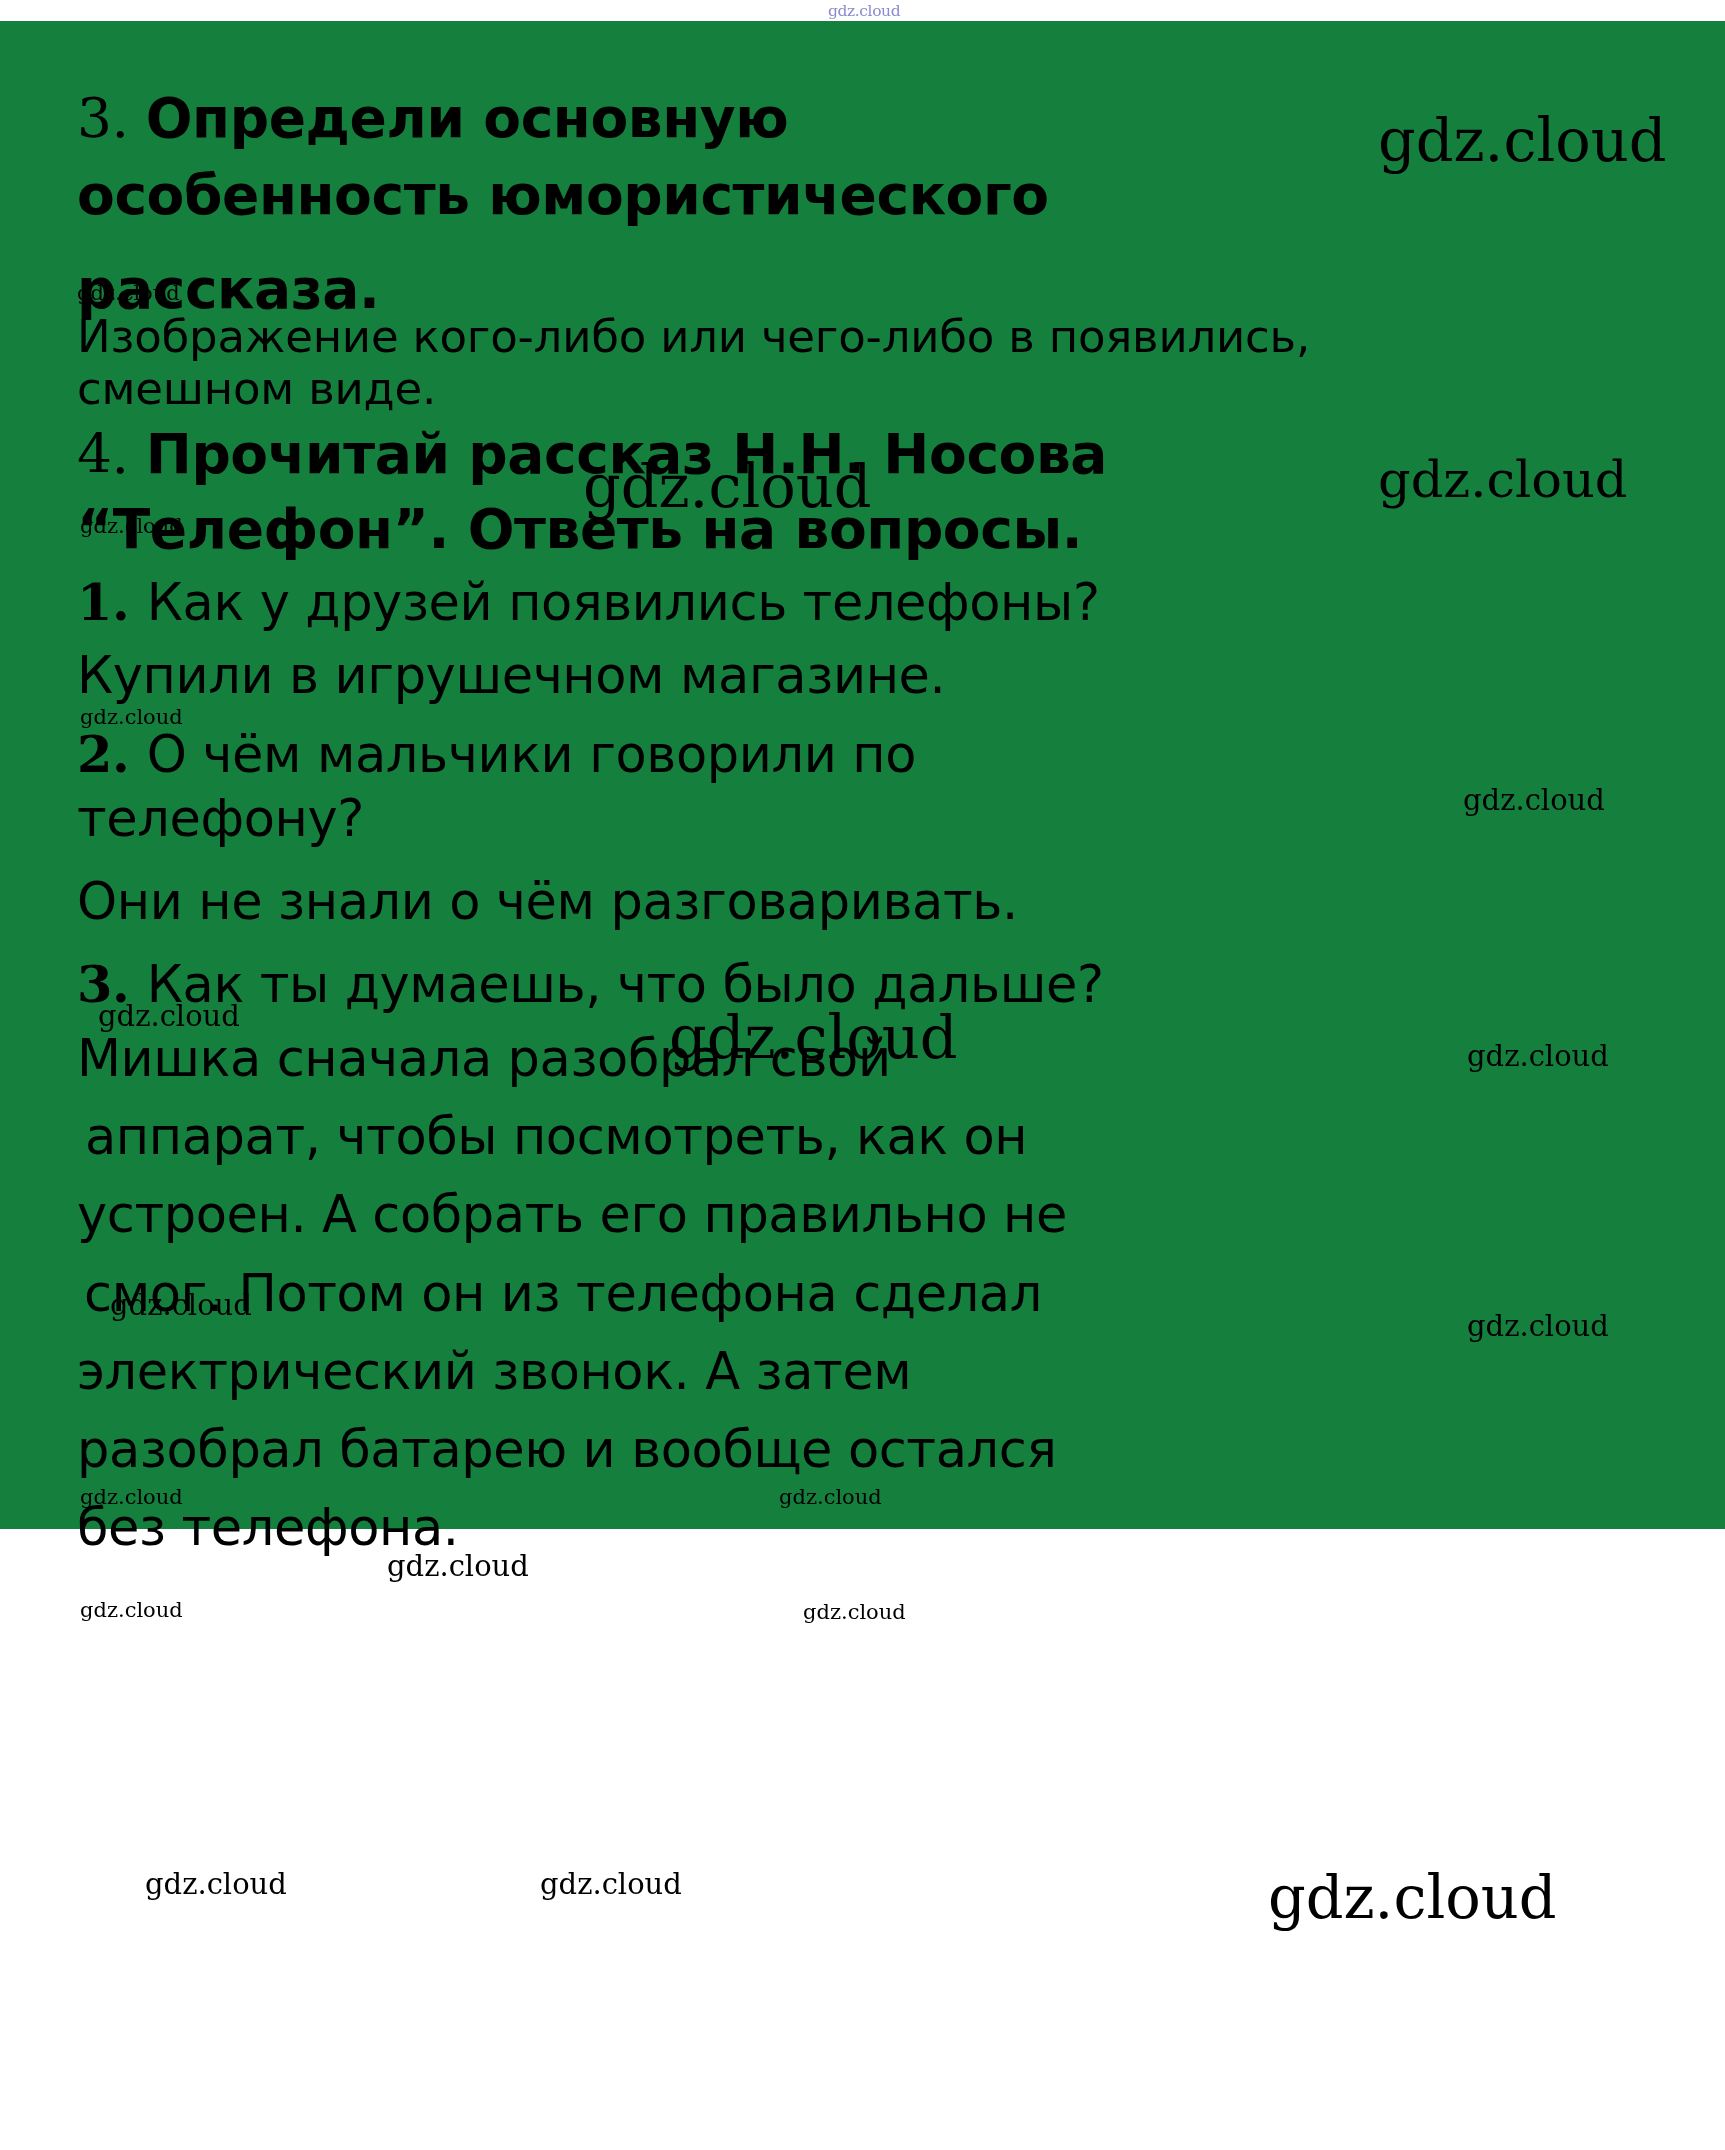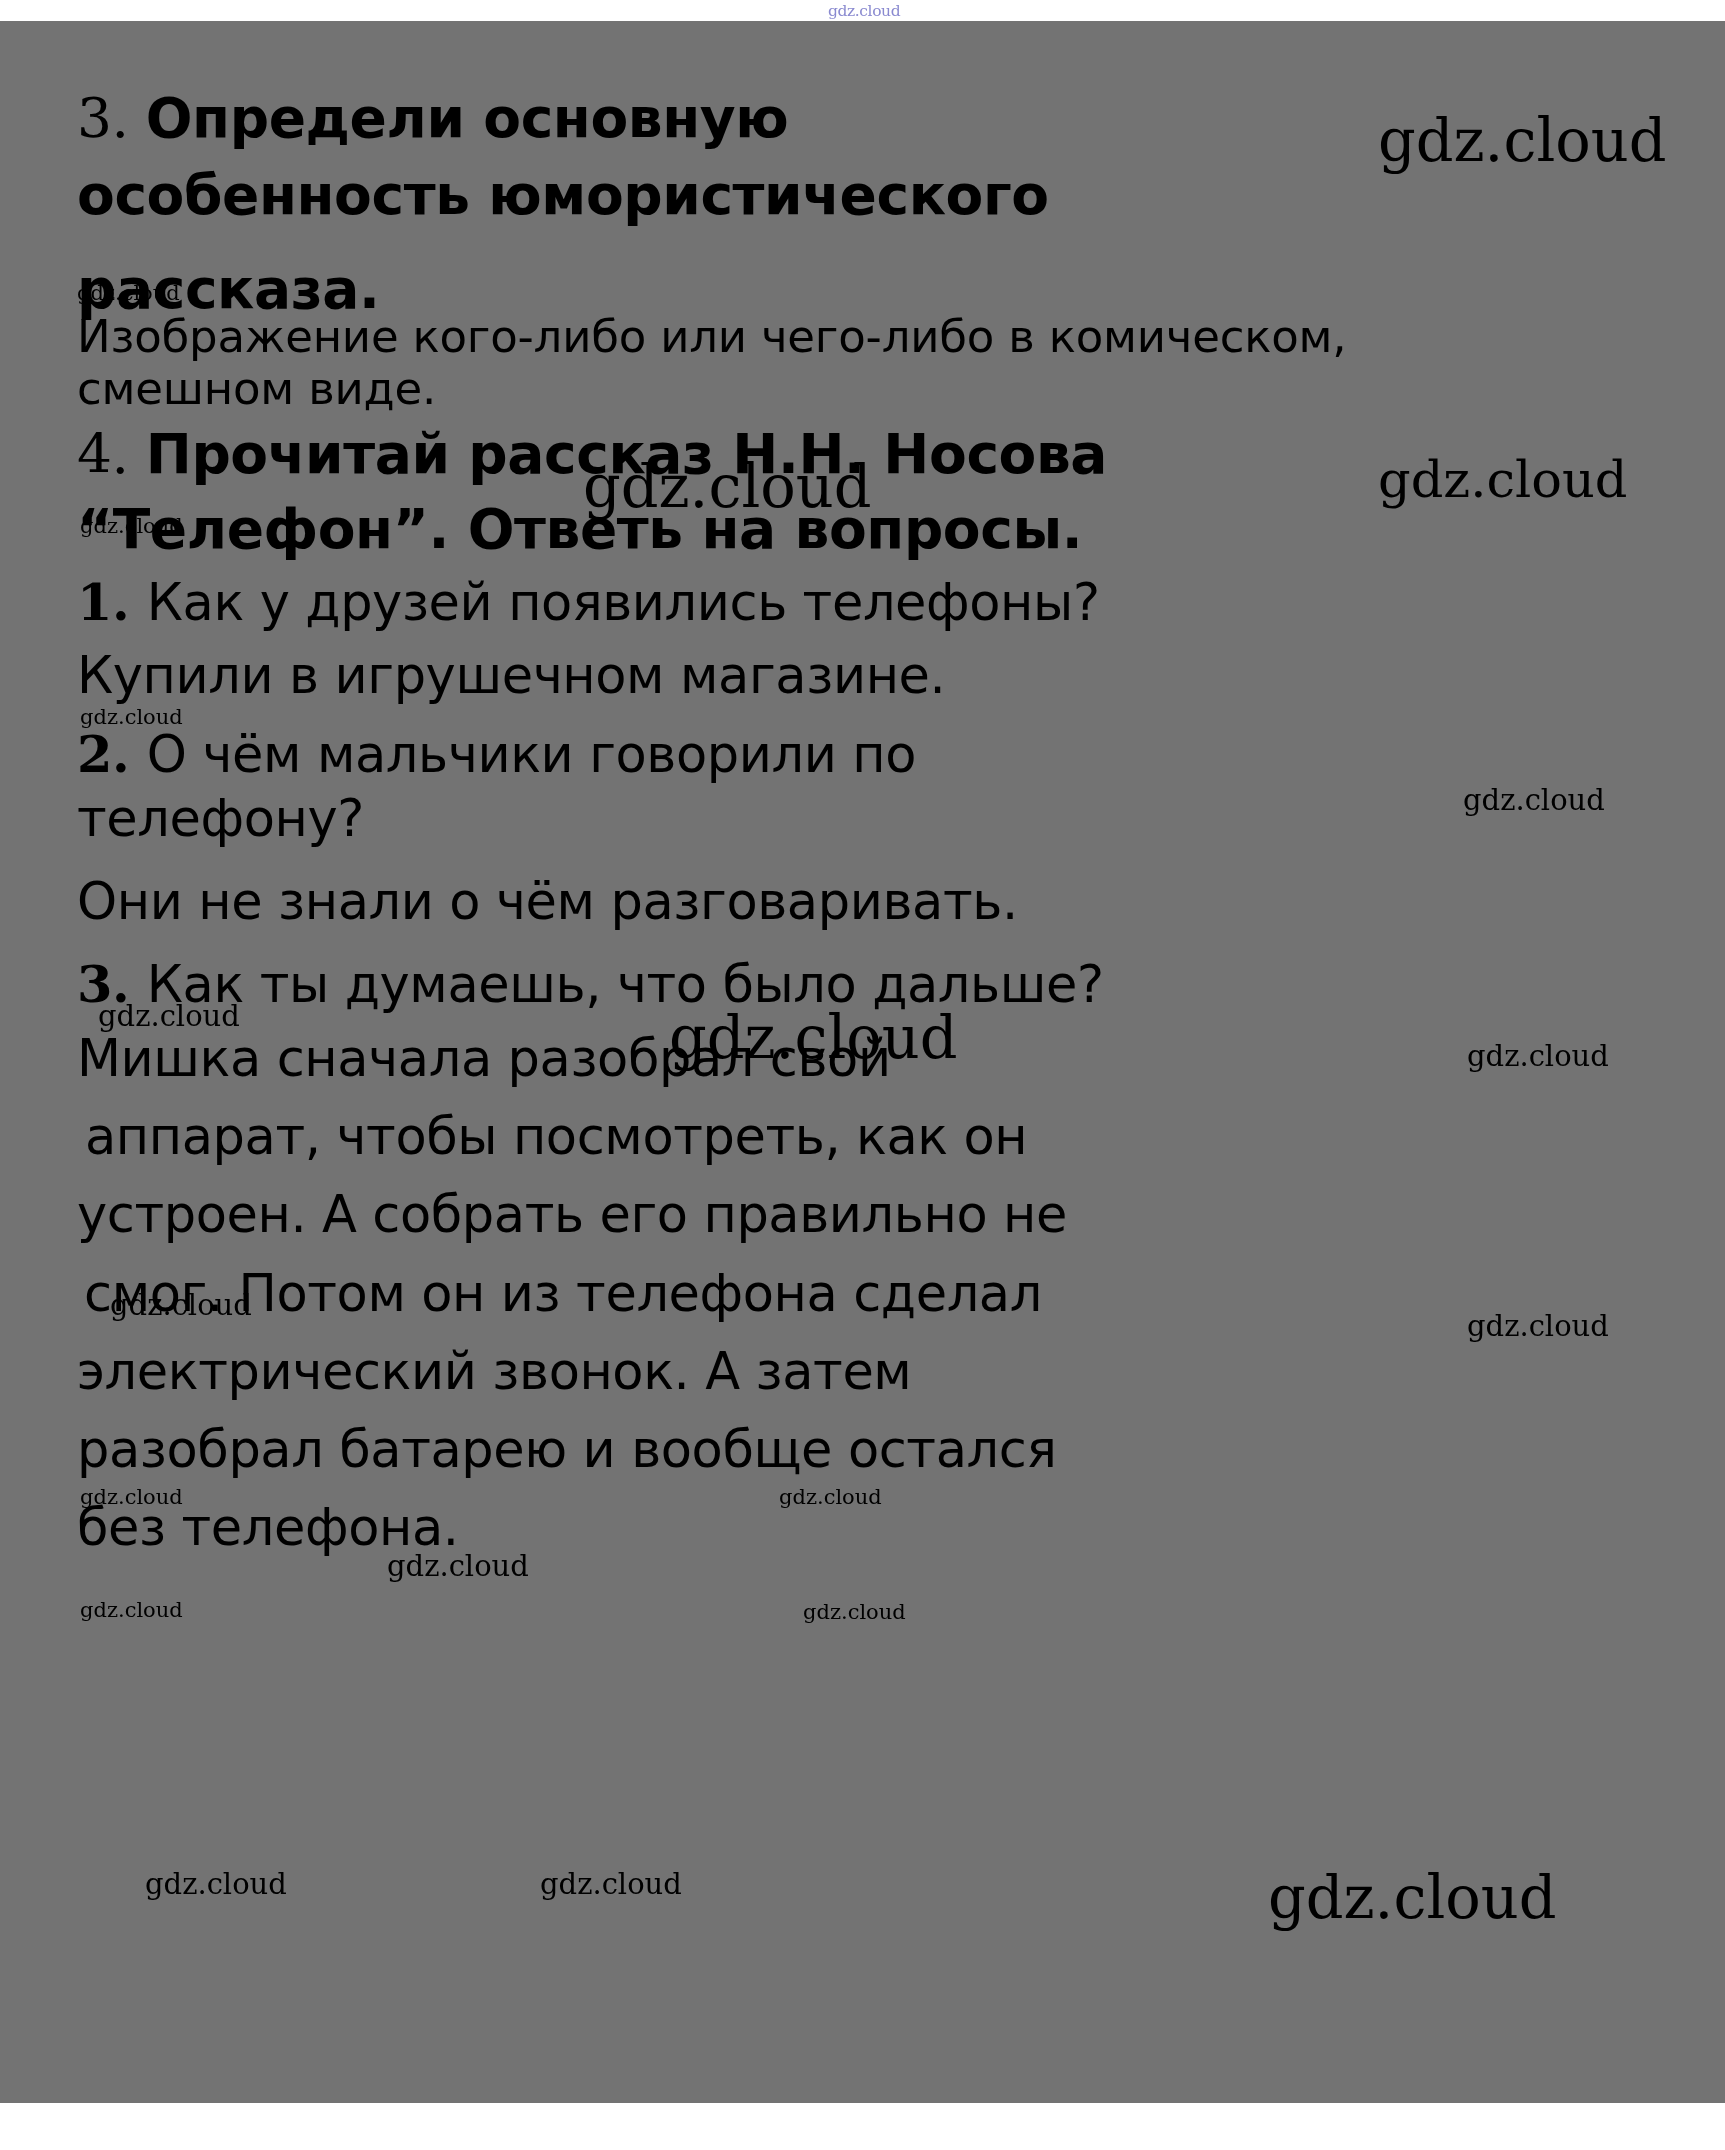--- a/index.html
+++ b/index.html
@@ -13,22 +13,22 @@
     position: relative;
     font-family: "DejaVu Sans", sans-serif;
     color: #000000;
     overflow: hidden;
   }
 
   .page {
     position: absolute;
     left: 0; top: 0;
     width: 1726px;
-    height: 2103px;
-    background: #737373;
+    height: 1529px;
+    background: #15803d;
   }
 
   
   .top-strip {
     position: absolute;
     left: 0; top: 0;
     width: 1726px;
     height: 21px;
     background: #ffffff;
   }
@@ -112,21 +112,21 @@
 
   <div class="content">
 
     <div class="line h-task" style="left:0px; top:29px;text-align:right;">
       <span class="num">3. </span>
       <span>Определи основную</span>
     </div>
     <div class="line h-task" style="left:0px; top:106px;">особенность юмористического</div>
     <div class="line h-task" style="left:0px; top:183px;margin-top:17px;">рассказа.</div>
 
-    <div class="line body-text" style="left:0px; top:253px;">Изображение кого-либо или чего-либо в комическом,</div>
+    <div class="line body-text" style="left:0px; top:253px;">Изображение кого-либо или чего-либо в появились,</div>
     <div class="line body-text" style="left:0px; top:305px;">смешном виде.</div>
 
     <div class="line h-task" style="left:0px; top:365px;">
       <span class="num">4. </span>
       <span>Прочитай рассказ Н.Н. Носова</span>
     </div>
     <div class="line h-task" style="left:0px; top:440px;">“Телефон”. Ответь на вопросы.</div>
 
     <div class="line q-line" style="left:0px; top:515px;">
       <span class="num">1. </span>

